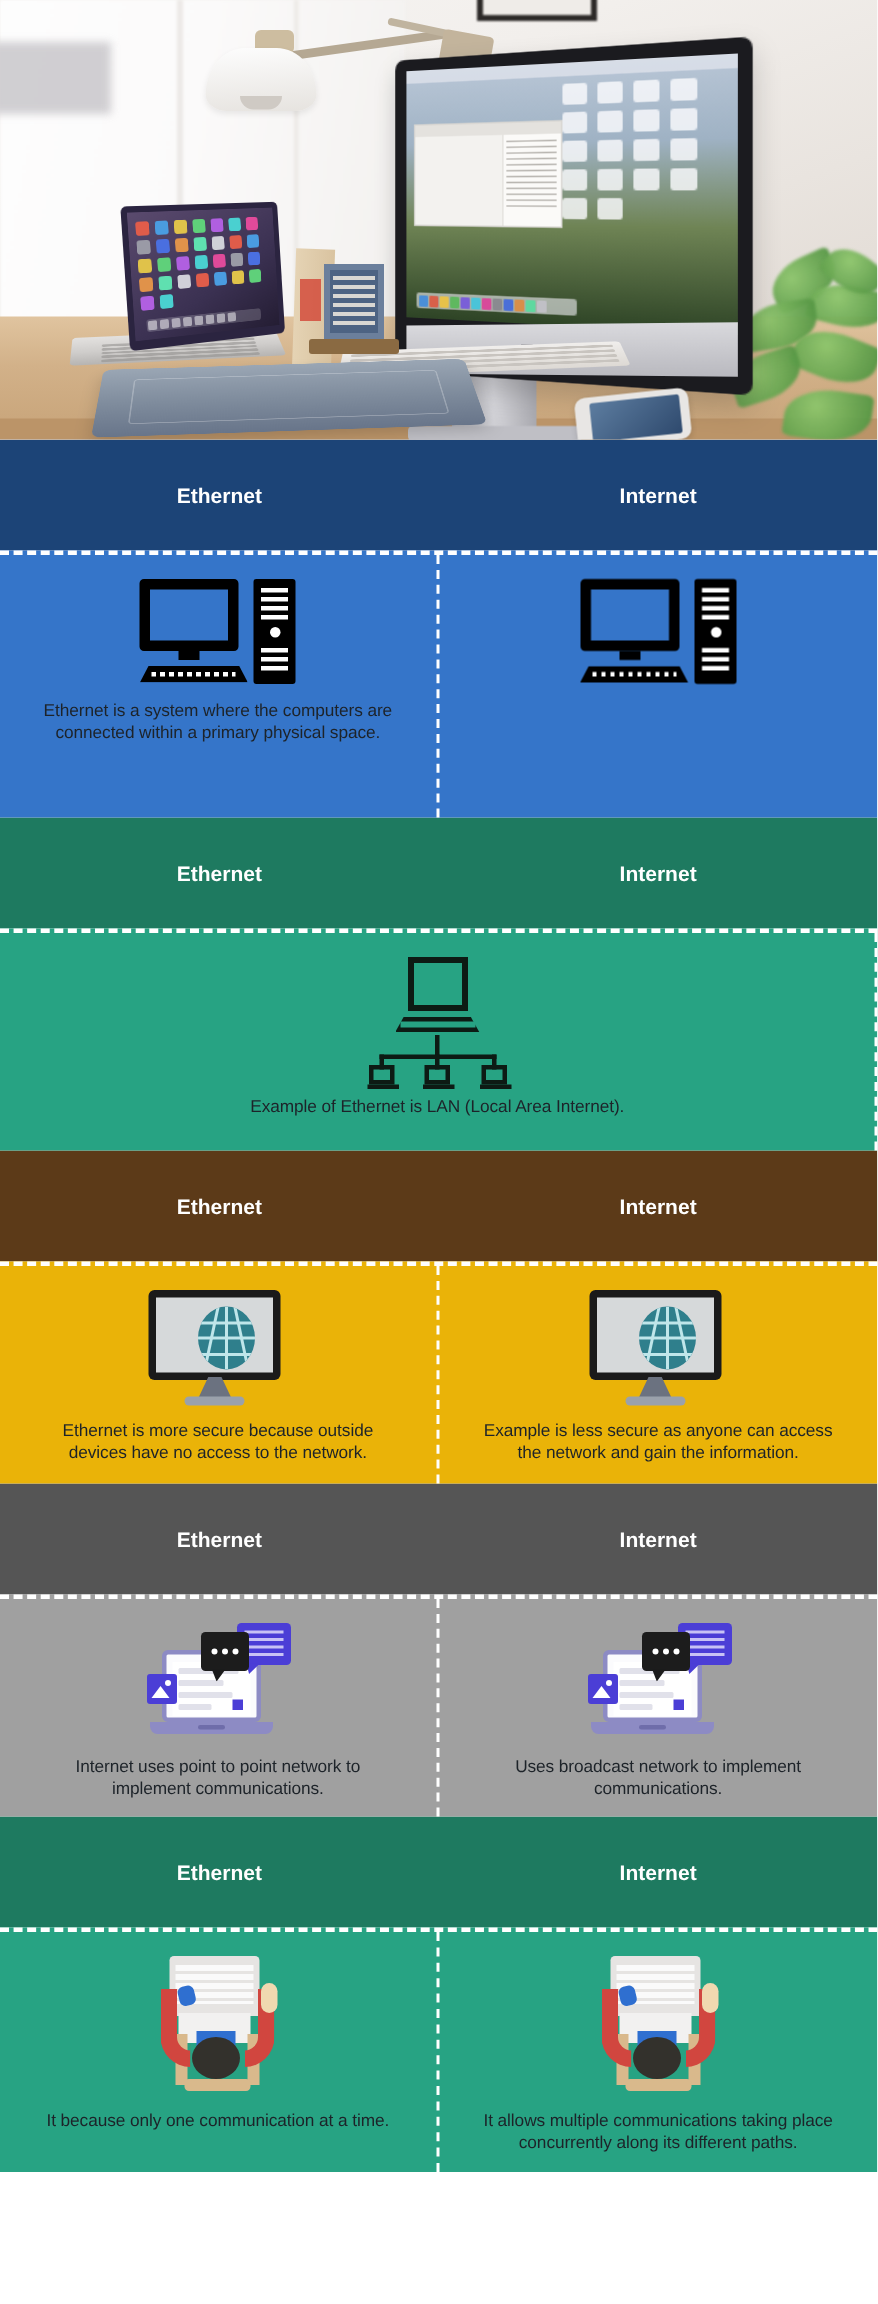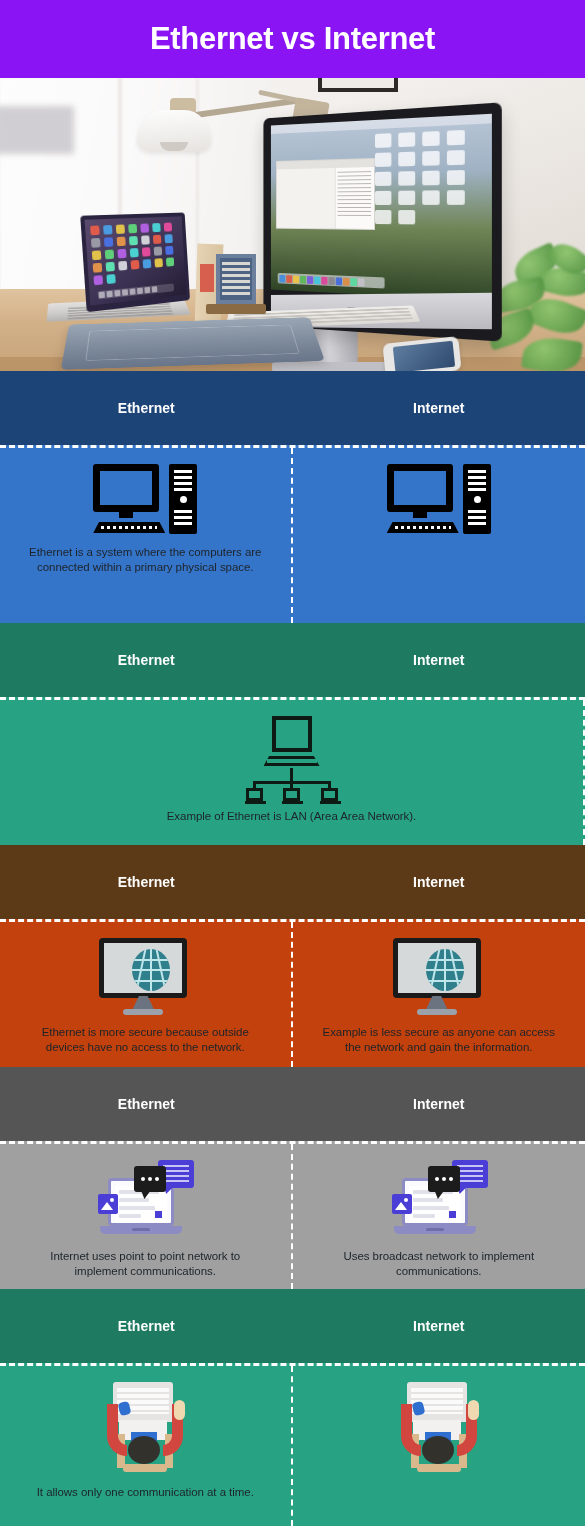--- a/index.html
+++ b/index.html
@@ -533,23 +533,20 @@
   .ic-person .chair {
     position: absolute; left: 26px; top: 82px; width: 44px; height: 8px;
     background: #d9b98c; border-radius: 3px;
   }
 </style>
 </head>
 <body>
 
 <div class="page">
 
-  <div class="title-banner">
-    <h1>Ethernet vs Internet</h1>
-  </div>
 
   <div class="hero">
     <div class="hero-sky"></div>
     <div class="hero-window"></div>
     <div class="hero-panel-left"></div>
     <div class="hero-frame"></div>
     <div class="hero-desk">
       <div class="hero-desk-edge"></div>
     </div>
 
@@ -774,31 +771,31 @@
             <div class="vline"></div>
               <div class="hline"></div>
             <div class="drop" style="left:11px"></div>
             <div class="drop" style="left:48px"></div>
             <div class="drop" style="left:86px"></div>
             <div class="node" style="left:4px"></div>
             <div class="node" style="left:41px"></div>
             <div class="node" style="left:79px"></div>
           </div>
         </div>
-        <div class="desc">Example of Ethernet is LAN (Area Area Network).</div>
+        <div class="desc">Example of Ethernet is LAN (Local Area Internet).</div>
       </div>
     </div>
   </div>
 
   <div class="s3">
     <div class="section-header" style="background:#5C3A18">
       <div class="col">Ethernet</div>
       <div class="col">Internet</div>
     </div>
-    <div class="section-body" style="background:#c2410c">
+    <div class="section-body" style="background:#eab308">
       <div class="col">
         <div class="icon-wrap">
           <div class="ic-globe">
             <div class="frame"></div>
             <div class="scr">
               <div class="ball">
                 <i style="left:0;top:20px;width:38px;height:2px"></i>
                 <i style="left:0;top:10px;width:38px;height:2px"></i>
                 <i style="left:0;top:31px;width:38px;height:2px"></i>
                 <i style="left:18px;top:0;width:2px;height:42px"></i>
@@ -916,36 +913,37 @@
               <div class="leg-r"></div>
               <div class="shorts"></div>
             <div class="arm-l"></div>
               <div class="arm-r"></div>
             <div class="hand-l"></div>
               <div class="hand-r"></div>
             <div class="chair"></div>
               <div class="head"></div>
           </div>
         </div>
-        <div class="desc">It allows only one communication at a time.</div>
+        <div class="desc">It because only one communication at a time.</div>
       </div>
       <div class="col">
         <div class="icon-wrap">
           <div class="ic-person">
             <div class="lap-top"></div>
               <div class="keys"></div>
               <div class="lap-bot"></div>
             <div class="leg-l"></div>
               <div class="leg-r"></div>
               <div class="shorts"></div>
             <div class="arm-l"></div>
               <div class="arm-r"></div>
             <div class="hand-l"></div>
               <div class="hand-r"></div>
             <div class="chair"></div>
               <div class="head"></div>
           </div>
         </div>
+        <div class="desc">It allows multiple communications taking place concurrently along its different paths.</div>
       </div>
     </div>
   </div>
 
 </div>
 
 </body></html>

